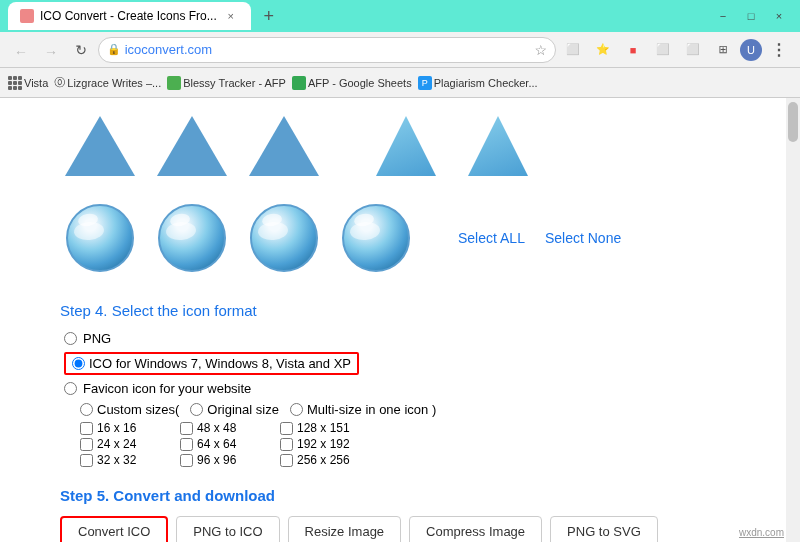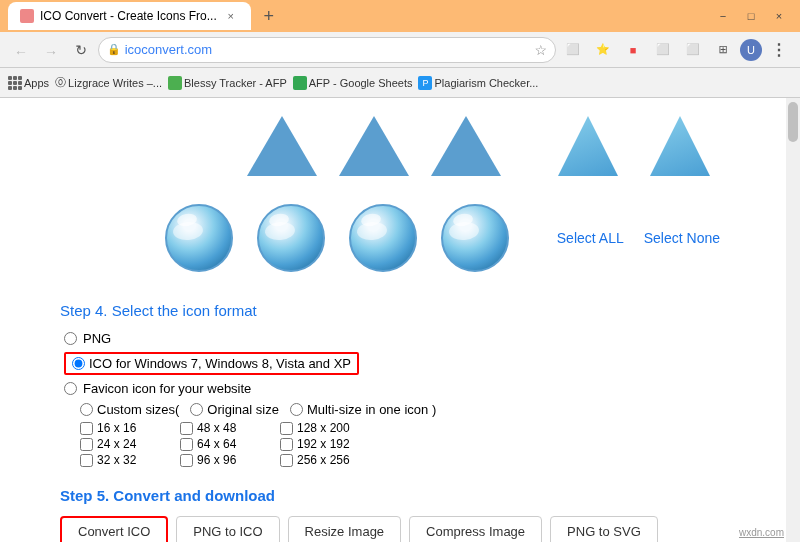--- a/index.html
+++ b/index.html
@@ -1,21 +1,21 @@
 <!DOCTYPE html>
 <html><head>
   <meta charset="utf-8">
   <style>
     * { box-sizing: border-box; margin: 0; padding: 0; }
     body { font-family: Arial, sans-serif; font-size: 13px; background: #f0f0f0; overflow: hidden; }
 
     
     .browser-frame { width: 800px; height: 542px; display: flex; flex-direction: column; background: #dee1e6; }
 
-    .title-bar { height: 32px; background: #fdba74; display: flex; align-items: center; padding: 0 8px; gap: 4px; }
+    .title-bar { height: 32px; background: #5eead4; display: flex; align-items: center; padding: 0 8px; gap: 4px; }
     .tab { height: 28px; background: #fff; border-radius: 8px 8px 0 0; padding: 0 12px; display: flex; align-items: center; gap: 6px; font-size: 12px; min-width: 180px; }
     .tab-icon { width: 14px; height: 14px; background: #e88; border-radius: 2px; display: inline-block; }
     .tab-close { margin-left: auto; width: 16px; height: 16px; display: flex; align-items: center; justify-content: center; border-radius: 50%; cursor: pointer; color: #666; font-size: 11px; }
     .new-tab { width: 28px; height: 28px; display: flex; align-items: center; justify-content: center; cursor: pointer; color: #555; font-size: 18px; border-radius: 50%; }
     .window-controls { margin-left: auto; display: flex; gap: 2px; }
     .win-btn { width: 26px; height: 18px; display: flex; align-items: center; justify-content: center; cursor: pointer; color: #444; font-size: 11px; }
 
     .nav-bar { height: 36px; background: #f2f2f2; display: flex; align-items: center; padding: 0 8px; gap: 4px; border-bottom: 1px solid #ccc; }
     .nav-btn { width: 26px; height: 26px; display: flex; align-items: center; justify-content: center; border-radius: 50%; cursor: pointer; color: #555; font-size: 14px; }
     .nav-btn.disabled { color: #bbb; cursor: default; }
@@ -32,21 +32,21 @@
     
     .page { flex: 1; background: #fff; overflow-y: auto; position: relative; }
     .page-inner { padding: 0 60px 20px 60px; max-width: 780px; }
     .icon-item { width: 80px; height: 80px; position: relative; display: flex; align-items: center; justify-content: center; }
 
     
     .shape-circle { width: 68px; height: 68px; border-radius: 50%; background: radial-gradient(circle at 35% 30%, #e8f4fc 10%, #87ceeb 40%, #4a9fd4 65%, #2471a3 90%); border: 2px solid #5b9ecf; position: relative; overflow: hidden; }
     .shape-circle::before { content: ''; position: absolute; top: 8px; left: 10px; width: 20px; height: 12px; background: rgba(255,255,255,0.6); border-radius: 50%; transform: rotate(-10deg); }
     .shape-circle::after { content: ''; position: absolute; top: 16px; left: 6px; width: 30px; height: 18px; background: rgba(255,255,255,0.5); border-radius: 50%; transform: rotate(-5deg); }
 
-    .icon-row { display: flex; gap: 12px; align-items: center; justify-content: flex-end; padding: 4px 0; }
+    .icon-row { display: flex; gap: 12px; align-items: center; justify-content: flex-start; padding: 4px 0; }
 
     .select-links { display: flex; gap: 20px; align-items: center; margin-left: 20px; }
     .select-link { color: #1a73e8; font-size: 14px; font-weight: 500; cursor: pointer; text-decoration: none; }
 
     
     .step-section { margin: 20px 0 12px 0; }
     .step-title { color: #1a73e8; font-size: 15px; font-weight: normal; margin-bottom: 12px; }
 
     .format-options { display: flex; flex-direction: column; gap: 6px; padding-left: 4px; }
     .radio-label { display: flex; align-items: center; gap: 6px; cursor: pointer; font-size: 13px; }
@@ -114,21 +114,21 @@
           <span></span>
           <span></span>
           <span></span>
           <span></span>
           <span></span>
           <span></span>
           <span></span>
           <span></span>
           <span></span>
         </div>
-      <span>Apps</span>
+      <span>Vista</span>
     </div>
     <div class="toolbar-item">
       <span style="color:#444;">⓪</span>
       <span>Lizgrace Writes –...</span>
     </div>
     <div class="toolbar-item">
       <span style="background:#4caf50;width:14px;height:14px;border-radius:2px;display:inline-block;"></span>
       <span>Blessy Tracker - AFP</span>
     </div>
     <div class="toolbar-item">
@@ -228,21 +228,21 @@
             <label class="size-check-label">
                 <input type="checkbox" style="">
                 <span>16 x 16</span>
               </label>
             <label class="size-check-label">
                 <input type="checkbox" style="">
                 <span>48 x 48</span>
               </label>
             <label class="size-check-label">
                 <input type="checkbox" style="">
-                <span>128 x 200</span>
+                <span>128 x 151</span>
               </label>
             <label class="size-check-label">
                 <input type="checkbox" style="">
                 <span>24 x 24</span>
               </label>
             <label class="size-check-label">
                 <input type="checkbox" style="">
                 <span>64 x 64</span>
               </label>
             <label class="size-check-label">

